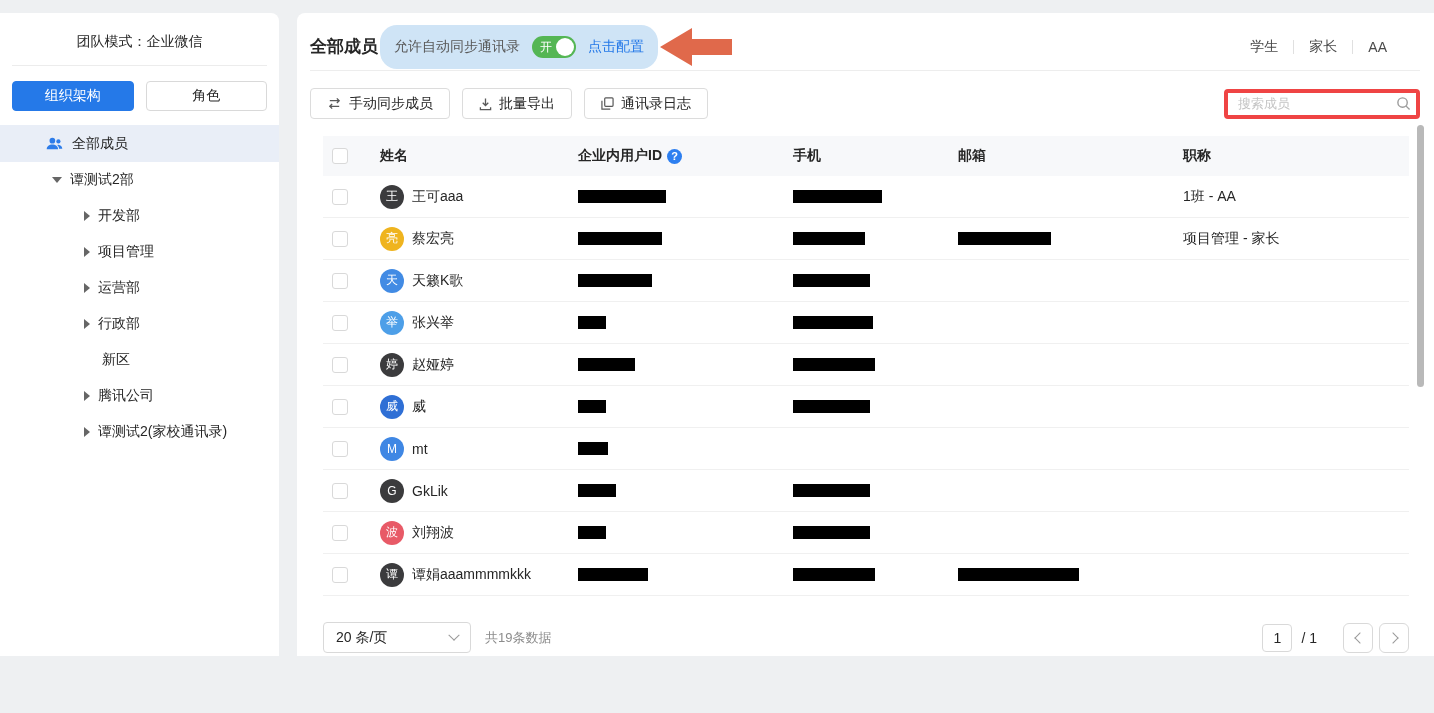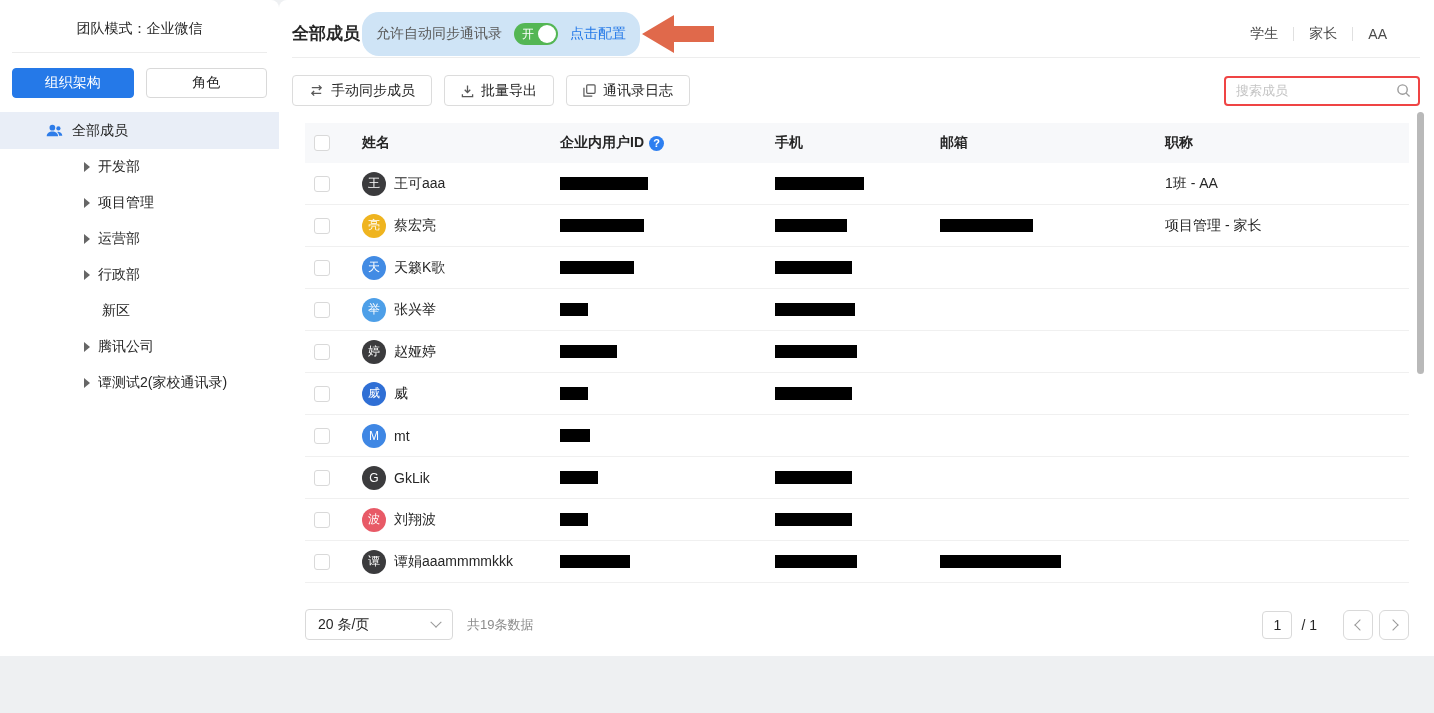--- a/index.html
+++ b/index.html
@@ -9,21 +9,21 @@
   
   .topbar { height:57px; background:#fff; border-bottom:1px solid #e7e7e7;
             display:flex; align-items:stretch; justify-content:center; position:relative; }
   .tab { width:136px; text-align:center; line-height:56px; font-size:16px; color:#3d3d3d; cursor:pointer; position:relative; }
   .tab.active { color:#2579e8; }
   .tab.active::after { content:""; position:absolute; left:18px; right:18px; bottom:0; height:3px; background:#2579e8; border-radius:2px; }
   .close-btn { position:absolute; right:16px; top:0; height:56px; display:flex; align-items:center;
                font-size:26px; color:#595959; background:none; border:none; cursor:pointer; line-height:1; }
 
   
-  .content { display:flex; gap:0; height:656px; padding-top:0; }
+  .content { display:flex; gap:18px; height:656px; padding-top:13px; }
   .sidebar { width:279px; background:#fff; border-radius:0 8px 0 0; display:flex; flex-direction:column; }
   .main { flex:1; background:#fff; border-radius:8px 0 0 0; padding:10px 14px 0 13px; position:relative; }
 
   
   .team-mode { padding:20px 0 14px; text-align:center; font-size:14px; color:#262626; }
   .side-divider { height:1px; background:#ececec; margin:0 12px; }
   .seg { display:flex; gap:12px; margin:15px 12px 0; }
   .seg button { flex:1; height:30px; border-radius:4px; font-size:14px; cursor:pointer; font-family:inherit; }
   .btn-primary { background:#2579e8; color:#fff; border:1px solid #2579e8; }
   .btn-outline { background:#fff; color:#262626; border:1px solid #d9d9d9; }
@@ -53,21 +53,21 @@
   .big-arrow { margin-left:2px; flex:none; }
   .filters { margin-left:auto; margin-right:33px; display:flex; align-items:center; }
   .filters .f-item { font-size:14px; color:#4a4a4a; cursor:pointer; }
   .filters .sep { width:1px; height:14px; background:#e0e0e0; margin:0 15px; }
 
   
   .toolbar { margin-top:17px; display:flex; align-items:center; }
   .tool-btn { height:31px; padding:0 16px; margin-right:12px; background:#fff; border:1px solid #dcdcdc; border-radius:4px;
               font-size:14px; color:#262626; display:flex; align-items:center; gap:7px; cursor:pointer; font-family:inherit; }
   .search-wrap { margin-left:auto; position:relative; }
-  .search-wrap input { width:196px; height:30px; border:2px solid #ef4444; border-radius:4px; padding:0 30px 0 10px;
+  .search-wrap input { width:196px; height:30px; border:4px solid #ef4444; border-radius:4px; padding:0 30px 0 10px;
                        font-size:13px; color:#262626; outline:none; font-family:inherit; }
   .search-wrap input::placeholder { color:#c3c3c3; }
   .search-icon { position:absolute; right:9px; top:7px; }
 
   
   .table { margin:17px 11px 0 13px; }
   .tgrid { display:grid; grid-template-columns:57px 198px 215px 165px 225px 1fr; align-items:center; }
   .thead { height:40px; background:#f7f8fa; font-size:14px; font-weight:600; color:#262626; }
   .checkbox { width:16px; height:16px; border:1.5px solid #d9d9d9; border-radius:3px; background:#fff; margin-left:9px; cursor:pointer; }
   .col-id-head { display:flex; align-items:center; gap:5px; }
@@ -116,20 +116,24 @@
         <div class="tree-head">
           <svg width="17" height="17" viewBox="0 0 24 24" fill="#2d7ce9">
               <circle cx="9" cy="8" r="4"></circle>
               <path d="M1 20c0-4 3.6-6.5 8-6.5s8 2.5 8 6.5z"></path>
               <circle cx="17.5" cy="9" r="3"></circle>
               <path d="M17.3 13.9c3.3.3 5.7 2.3 5.7 5.6h-4.6c0-2.1-.9-3.9-2.4-5.1.4-.3.8-.5 1.3-.5z"></path>
             </svg>
           <span class="lbl">全部成员</span>
         </div>
         <div id="tree-list">
+            <div class="tree-item lvl0">
+              <span class="caret expanded"></span>
+              <span class="lbl">谭测试2部</span>
+            </div>
             <div class="tree-item lvl1">
               <span class="caret collapsed"></span>
               <span class="lbl">开发部</span>
             </div>
             <div class="tree-item lvl1">
               <span class="caret collapsed"></span>
               <span class="lbl">项目管理</span>
             </div>
             <div class="tree-item lvl1">
               <span class="caret collapsed"></span>

